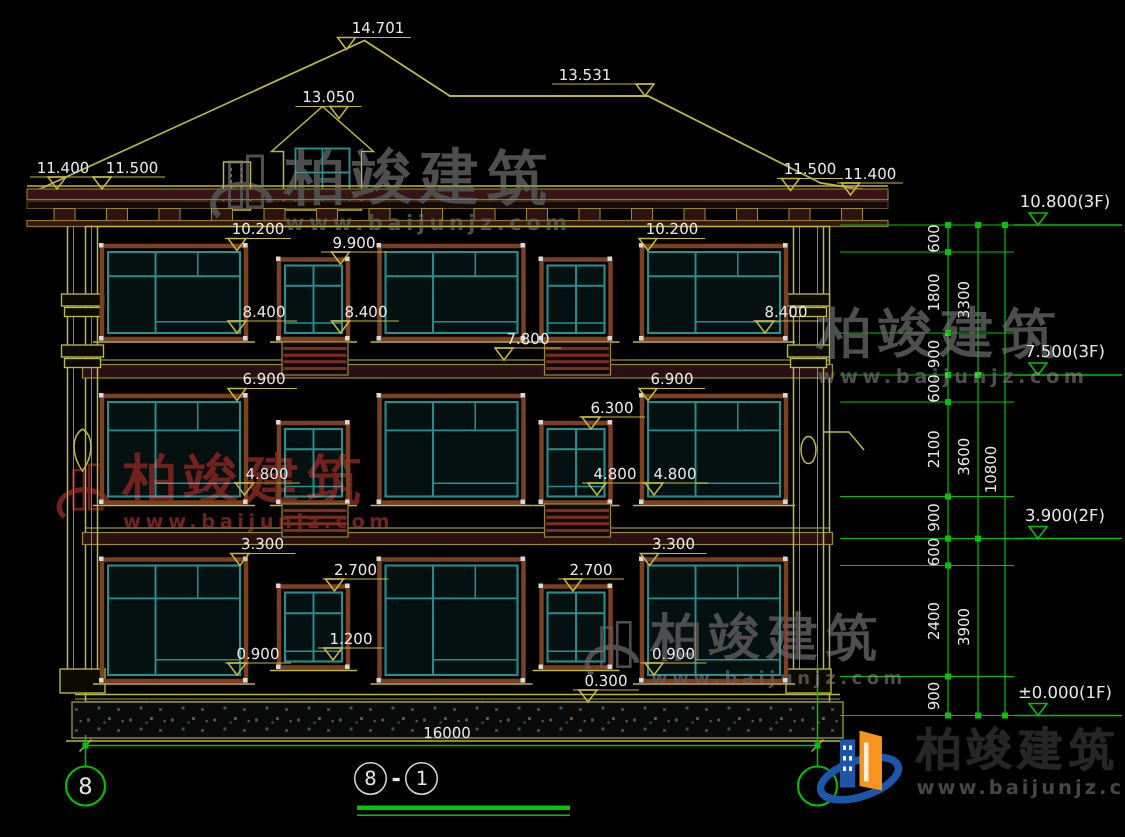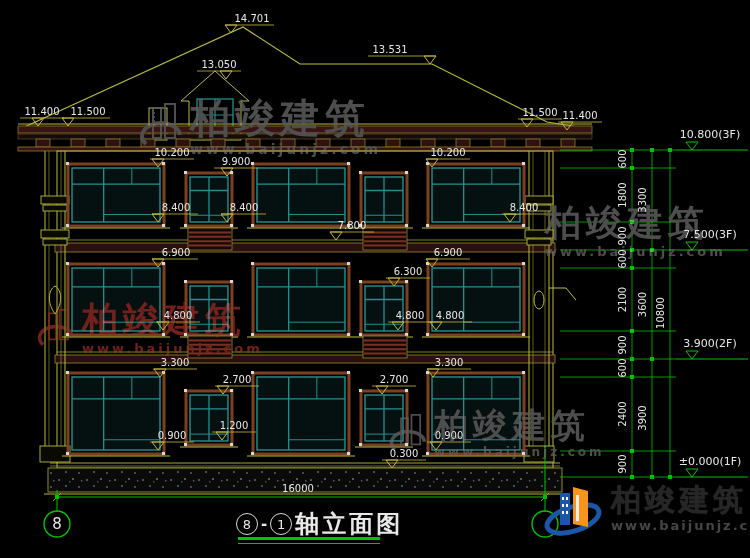--- a/index.html
+++ b/index.html
@@ -637,21 +637,20 @@
     <div>
         <div class="chars" style="font-size:34px;">柏竣建筑</div>
          <div class="url" style="font-size:12px;">www.baijunjz.com</div>
       </div>
   </div>
 
   <div class="title">
     <span class="tb">8</span>
     <span class="tdash">-</span>
     <span class="tb">1</span>
-    <span class="tname">轴立面图</span>
   </div>
   <div class="ul1"></div>
   <div class="ul2"></div>
 
   <div class="logo">
     <svg width="62" height="64" viewBox="0 0 62 64">
       <ellipse cx="30" cy="42" rx="27" ry="12" transform="rotate(-18 30 42)" stroke="var(--logo_blue)" stroke-width="5" fill="none"></ellipse>
       <rect x="17" y="16" width="10" height="32" fill="var(--logo_blue)"></rect>
       <polygon points="30,10 45,14 45,50 30,47" fill="var(--logo_orange)"></polygon>
       <rect x="19" y="20" width="2" height="3" fill="#fff"></rect>

